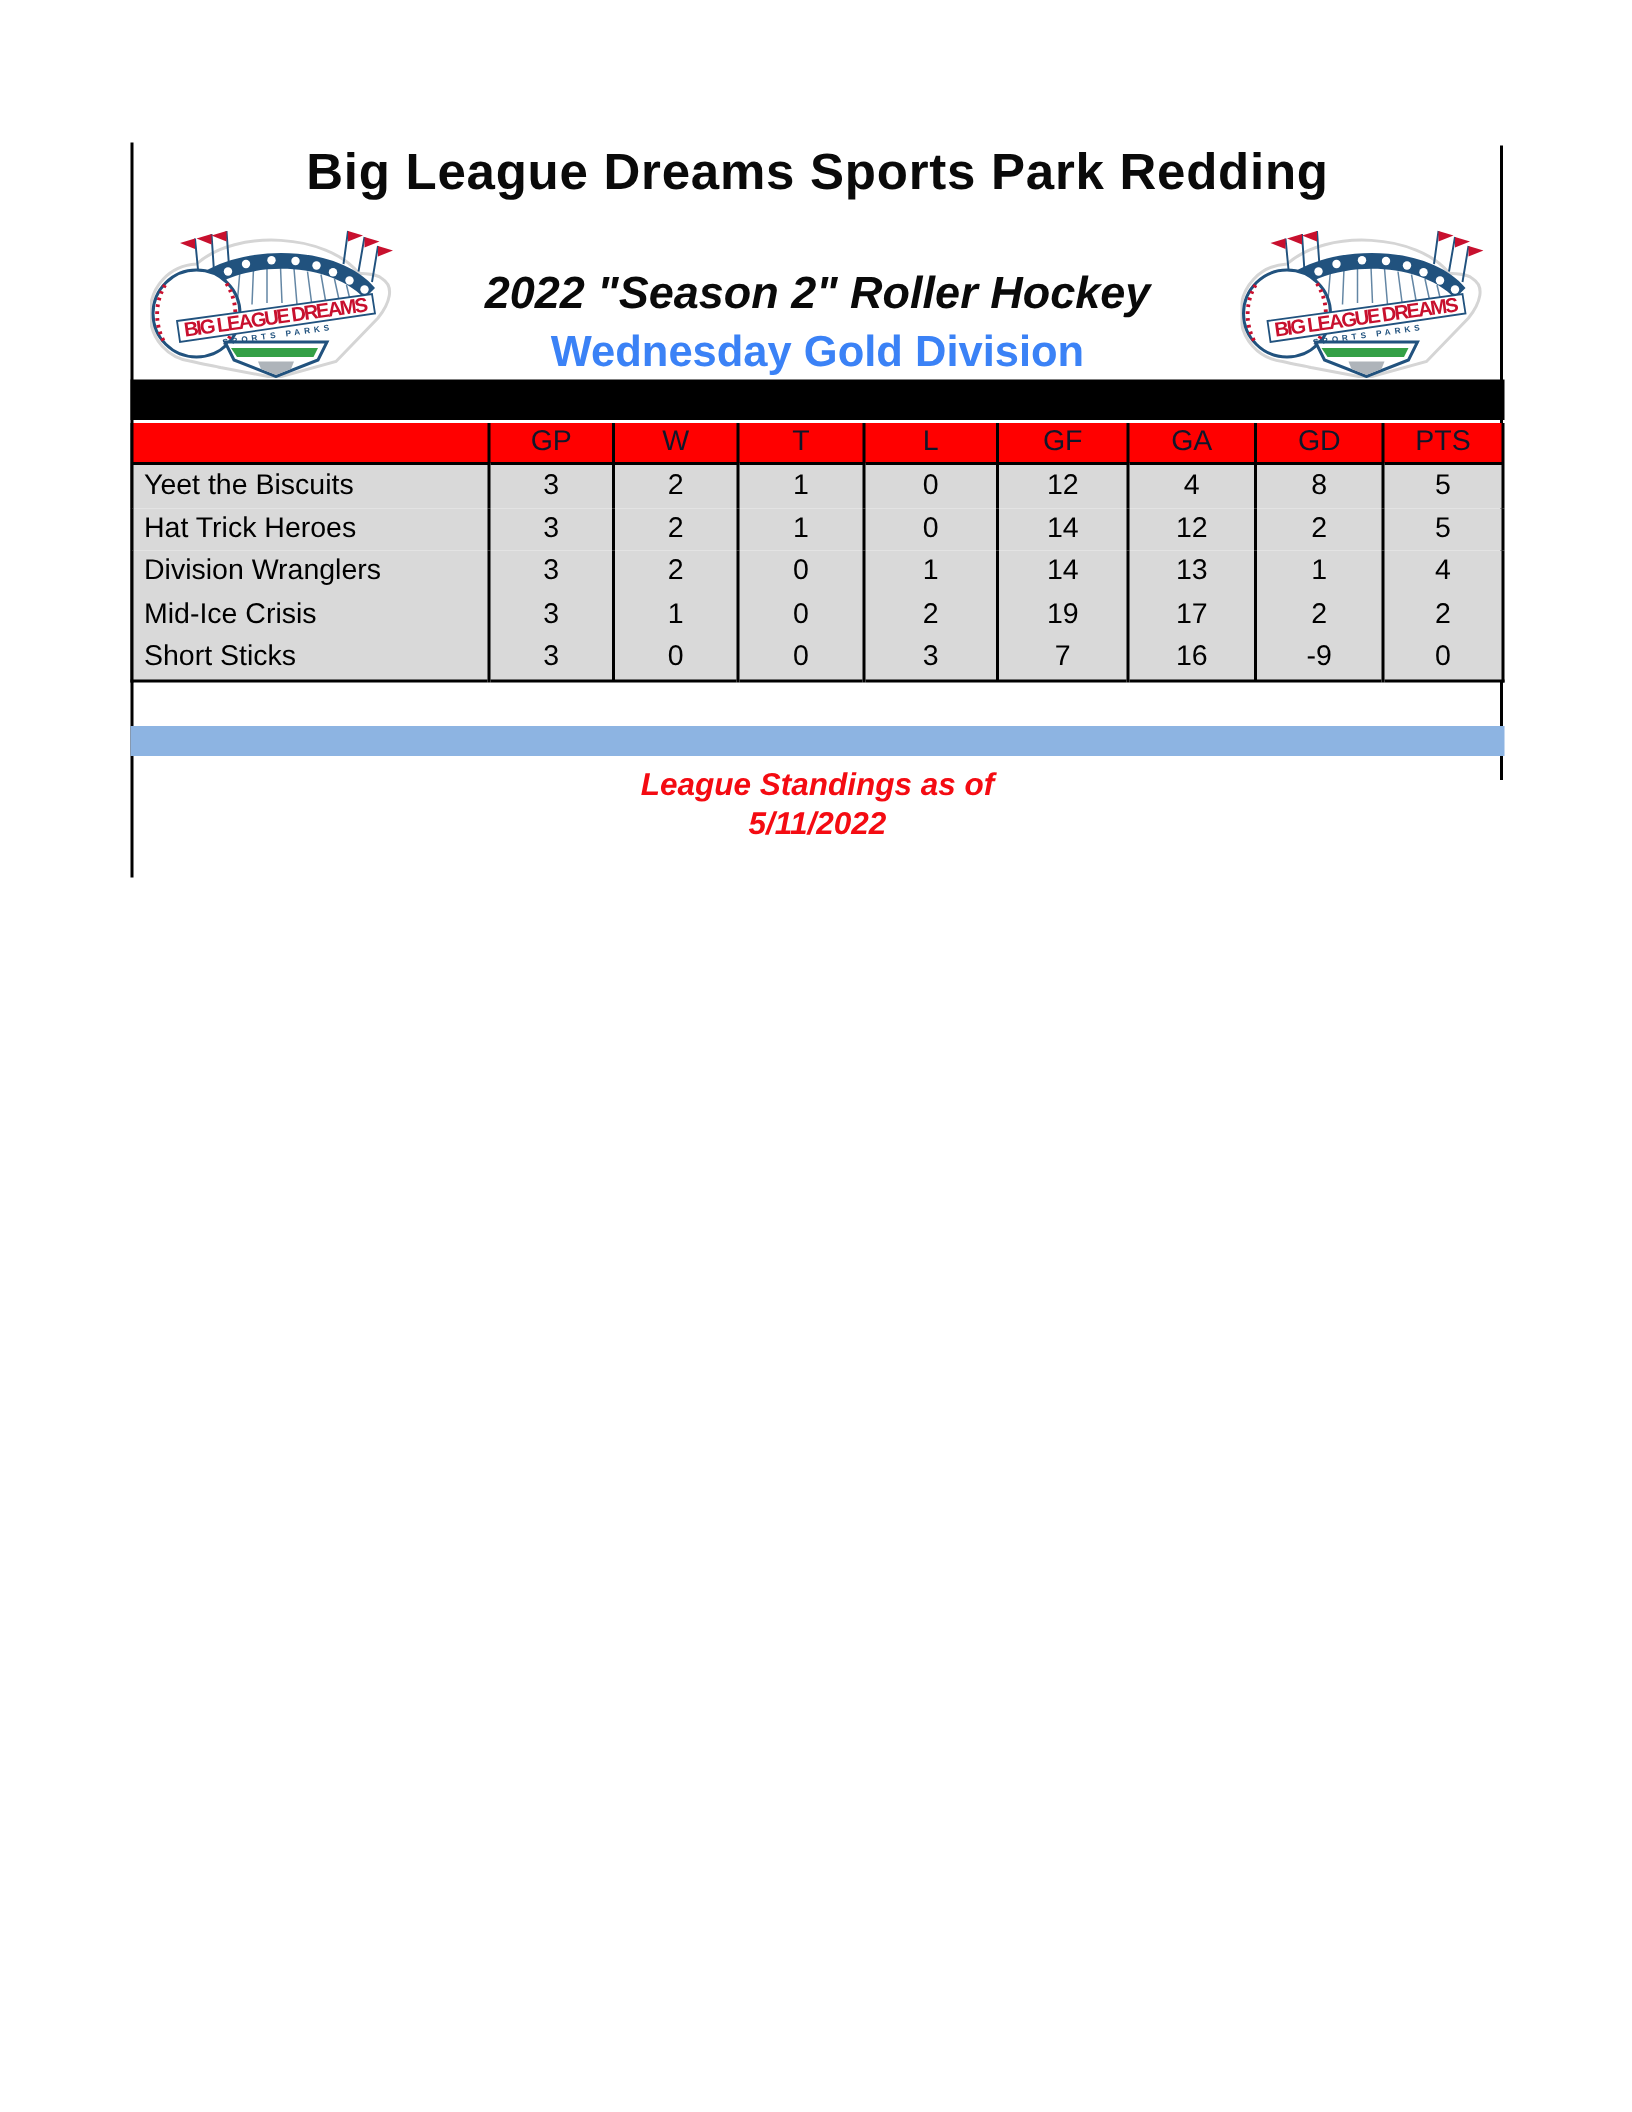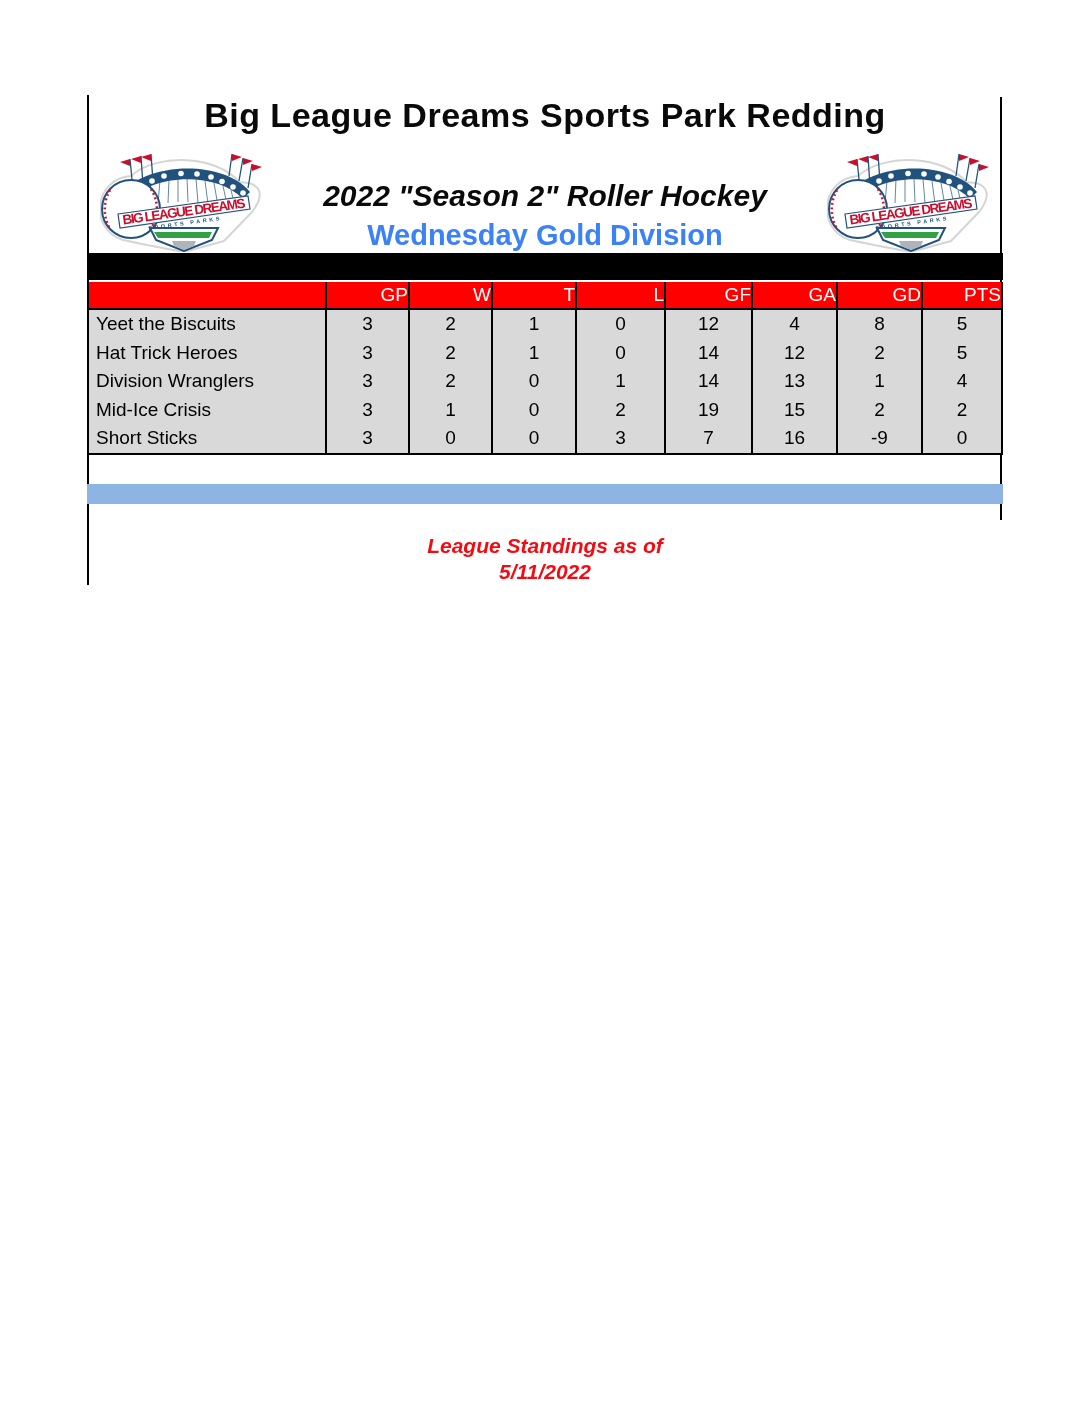--- a/index.html
+++ b/index.html
@@ -24,27 +24,27 @@
   .black-bar{position:absolute;left:87px;top:253px;width:916px;height:27px;background:#000;}
 
   table.standings{
     position:absolute;left:87px;top:282px;width:916px;
     border-collapse:collapse;table-layout:fixed;
     border-left:2px solid #000;border-right:2px solid #000;border-bottom:2px solid #000;
     font-size:19px;
   }
   .standings th,.standings td{border-left:2px solid #000;padding:0;font-weight:normal;}
   .standings th:first-child,.standings td:first-child{border-left:none;}
-  .standings th{background:#FF0000;height:26px;border-bottom:2px solid #000;text-align:right;color:#ffffff;}
+  .standings th{background:#FF0000;height:26px;border-bottom:2px solid #000;text-align:center;color:#0f172a;}
   .standings td{background:#D9D9D9;height:28.5px;text-align:center;color:#000;}
   .standings td.name{text-align:left;padding-left:7px;margin-left:48px;}
 
   .blue-bar{position:absolute;left:87px;top:484px;width:916px;height:20px;background:#8DB4E2;}
 
-  .footer{top:533px;font-size:21px;font-weight:bold;font-style:italic;line-height:26px;color:#F40B12;}
+  .footer{top:511px;font-size:21px;font-weight:bold;font-style:italic;line-height:26px;color:#F40B12;}
 </style>
 </head>
 <body>
 
 <div class="page">
 
   <div class="vrule" id="left-rule"></div>
   <div class="vrule" id="right-rule"></div>
 
   <div class="centered-band title">Big League Dreams Sports Park Redding</div>
@@ -205,21 +205,21 @@
         <td>1</td>
         <td>4</td>
       </tr>
       <tr>
         <td class="name">Mid-Ice Crisis</td>
         <td>3</td>
         <td>1</td>
         <td>0</td>
         <td>2</td>
         <td>19</td>
-        <td>15</td>
+        <td>17</td>
         <td>2</td>
         <td>2</td>
       </tr>
       <tr>
         <td class="name">Short Sticks</td>
         <td>3</td>
         <td>0</td>
         <td>0</td>
         <td>3</td>
         <td>7</td>

